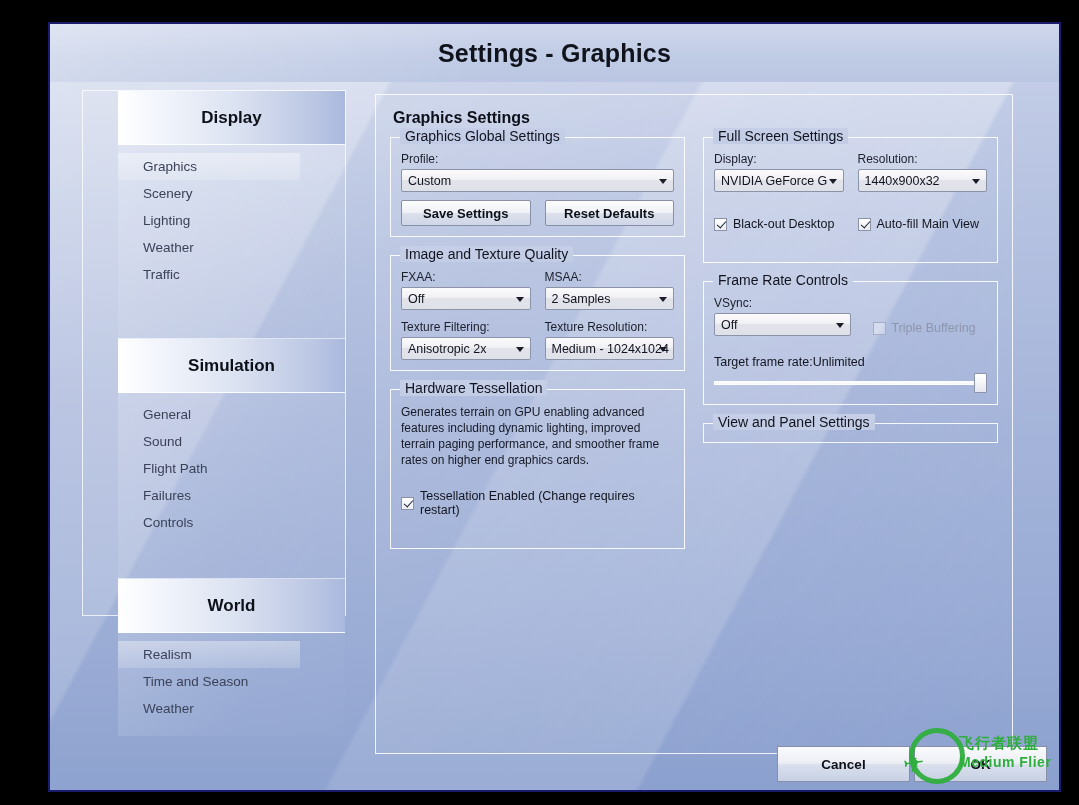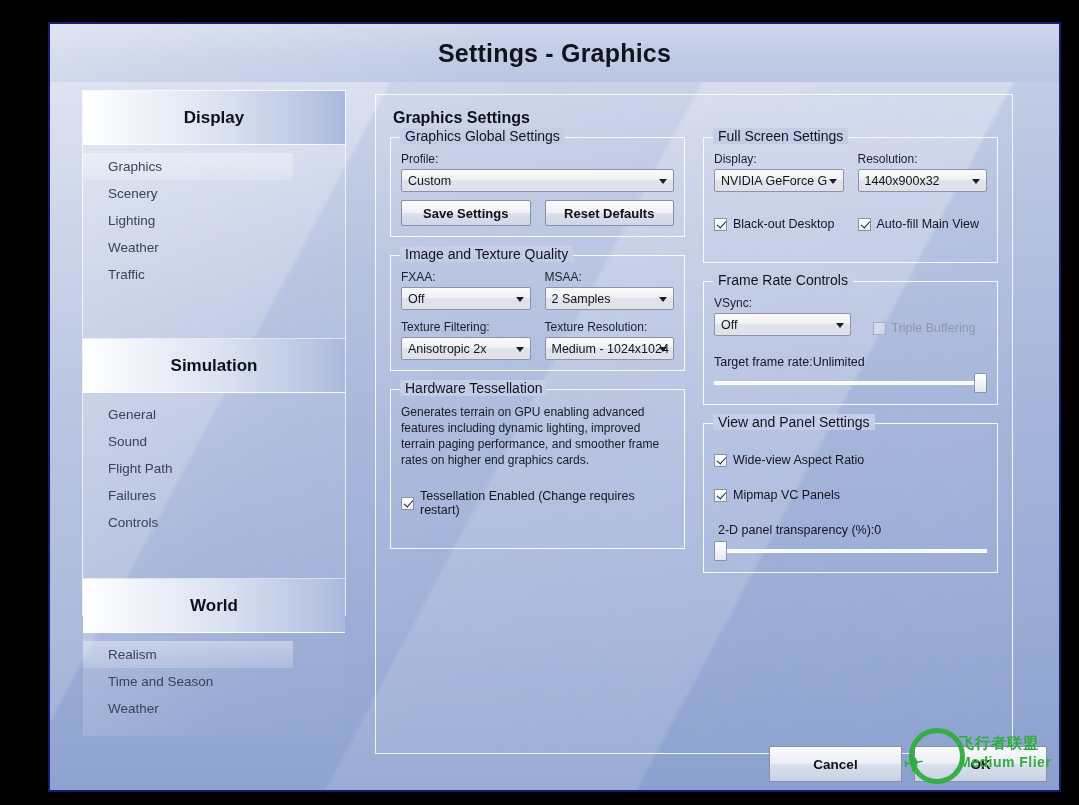--- a/index.html
+++ b/index.html
@@ -43,20 +43,21 @@
     font-size: 25px; font-weight: bold; color: #10131c;
     letter-spacing: 0.2px;
   }
 
   
   #sidebar {
     position: absolute; left: 32px; top: 66px;
     width: 264px; height: 526px;
     border: 1px solid rgba(255,255,255,0.75);
     background: rgba(255,255,255,0.06);
+    padding-left: 35px;
   }
   .side-header {
     height: 54px;
     background: linear-gradient(90deg,#ffffff 0%, #f2f5fb 18%, #dbe2f1 52%, #b9c5e2 88%, #aab8de 100%);
     border-bottom: 1px solid rgba(255,255,255,0.9);
     display: flex; align-items: center; justify-content: center;
     font-size: 17px; font-weight: bold; color: #0d1019;
   }
   .side-group {
     background: linear-gradient(125deg, rgba(255,255,255,0.18) 0%, rgba(255,255,255,0.03) 60%, rgba(160,180,220,0.10) 100%);
@@ -178,21 +179,21 @@
   .sliderhead { display: flex; justify-content: flex-start; align-items: baseline; font-size: 12.5px; color: #12151f; }
 
   .desc { font-size: 12px; line-height: 16px; color: #161a26; margin-bottom: 6px; }
 
   .two { display: flex; gap: 14px; }
   .two > div { flex: 1; min-width: 0; }
 
   
   #footer {
     position: absolute; left: 0; bottom: 8px; width: 100%;
-    display: flex; justify-content: flex-end; gap: 12px; padding-right: 12px;
+    display: flex; justify-content: flex-end; gap: 4px; padding-right: 12px;
   }
   .foot-btn {
     width: 133px; height: 36px;
     border: 1px solid #8790a6;
     background: linear-gradient(180deg,#fafbfd 0%, #eceef5 48%, #d9dfec 52%, #c8d1e5 100%);
     display: flex; align-items: center; justify-content: center;
     font-size: 13.5px; font-weight: bold; color: #0d1019;
   }
 
   
@@ -389,38 +390,20 @@
             </div>
             <div class="slider right">
               <div class="track"></div>
               <div class="thumb"></div>
             </div>
           </div>
         </div>
 
         <div class="gbox">
           <div class="legend">View and Panel Settings</div>
-          <div class="inner">
-            <div class="cbrow">
-              <span class="cbox checked"></span>
-              <span>Wide-view Aspect Ratio</span>
-            </div>
-            <div class="cbrow">
-              <span class="cbox checked"></span>
-              <span>Mipmap VC Panels</span>
-            </div>
-            <div class="sliderhead" style="margin-top:12px;padding:0 4px">
-              <span>2-D panel transparency (%):</span>
-              <span>0</span>
-            </div>
-            <div class="slider left">
-              <div class="track"></div>
-              <div class="thumb"></div>
-            </div>
-          </div>
         </div>
 
       </div>
 
     </div>
   </div>
 
   <div id="footer">
     <div class="foot-btn">Cancel</div>
     <div class="foot-btn">OK</div>

